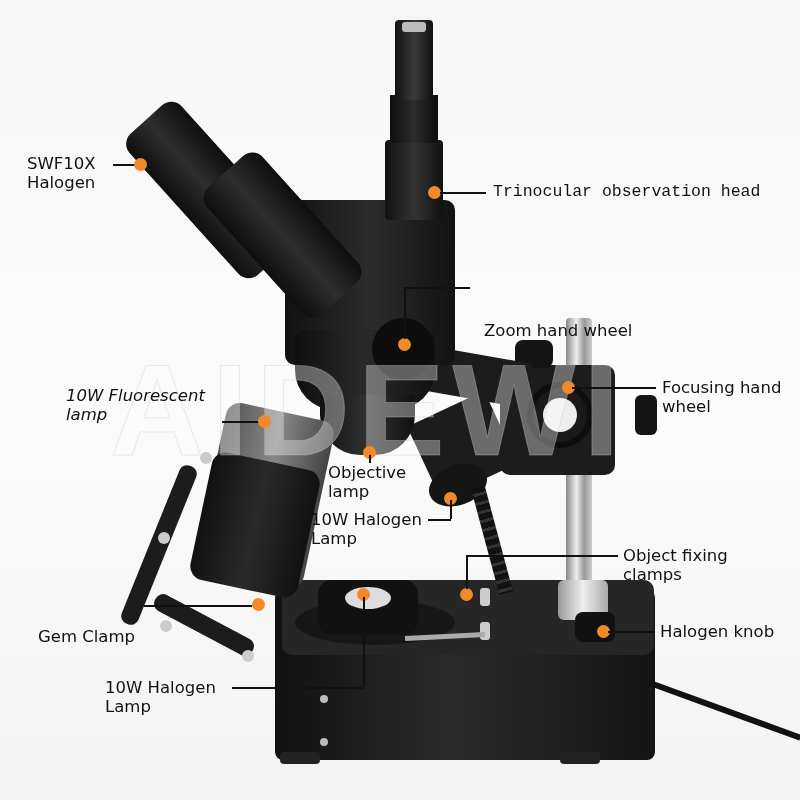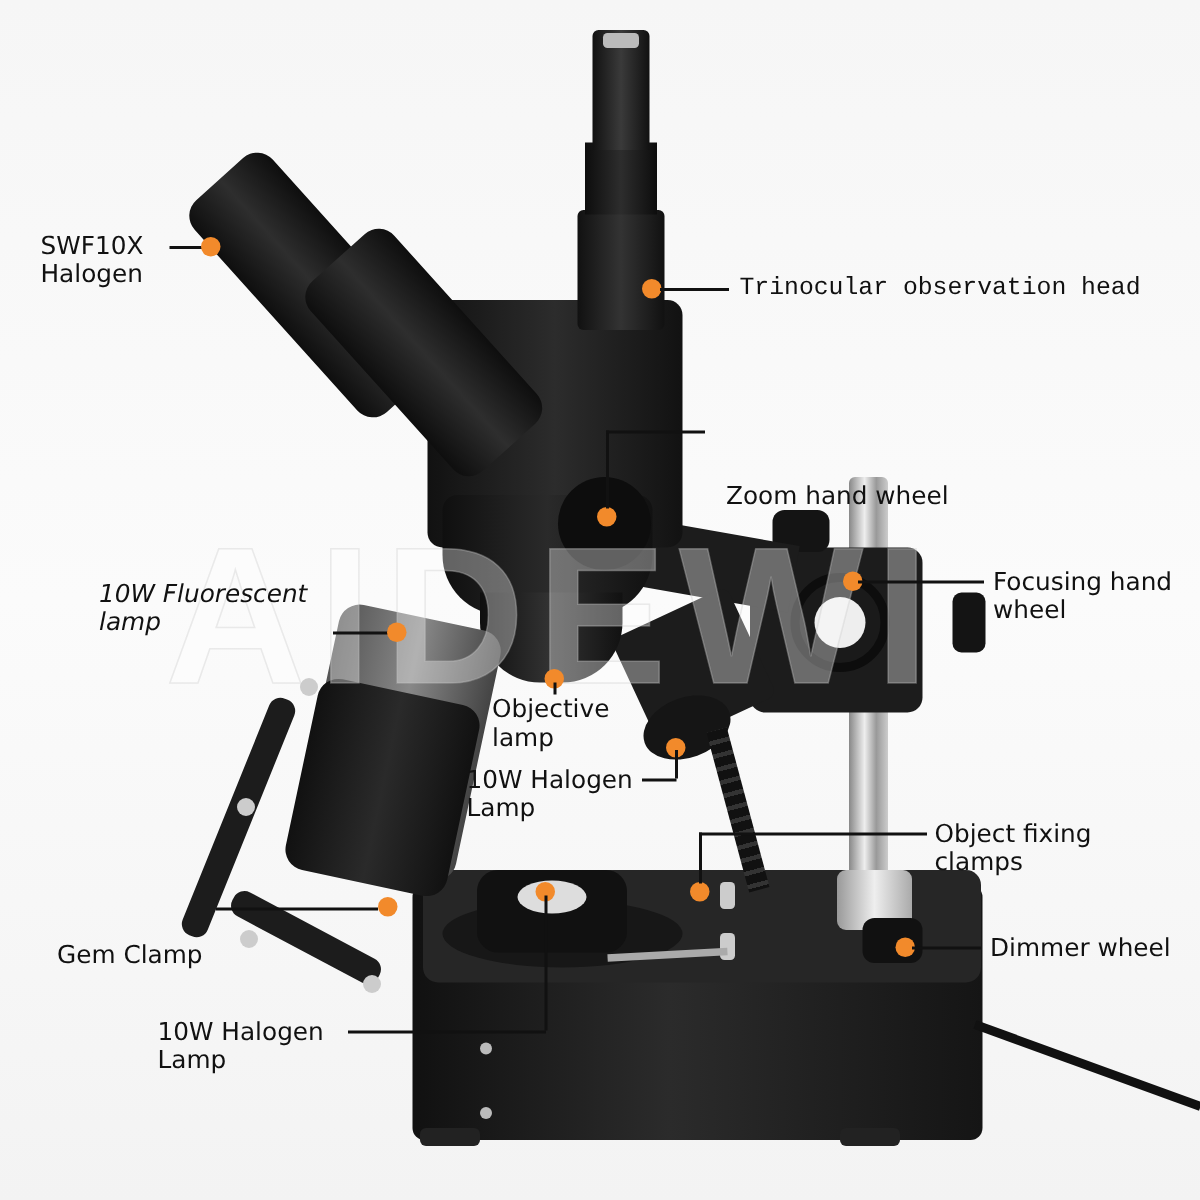--- a/index.html
+++ b/index.html
@@ -119,19 +119,19 @@
 <div class="line" style="left:466px;top:555px;width:152px;height:1.5px;"></div>
 <div class="label" style="left:623px;top:546px;">Object fixing
 clamps</div>
 
 <div class="label" style="left:38px;top:627px;">Gem Clamp</div>
 <div class="line" style="left:144px;top:605px;width:108px;height:1.5px;"></div>
 <div class="dot" style="left:252px;top:598px;"></div>
 
 <div class="dot" style="left:597px;top:625px;"></div>
 <div class="line" style="left:608px;top:631px;width:46px;height:1.5px;"></div>
-<div class="label" style="left:660px;top:622px;">Dimmer wheel</div>
+<div class="label" style="left:660px;top:622px;">Halogen knob</div>
 
 <div class="dot" style="left:357px;top:588px;"></div>
 <div class="line" style="left:363px;top:597px;width:1.5px;height:90px;"></div>
 <div class="line" style="left:232px;top:687px;width:132px;height:1.5px;"></div>
 <div class="label" style="left:105px;top:678px;">10W Halogen
 Lamp</div>
 
 </body></html>

